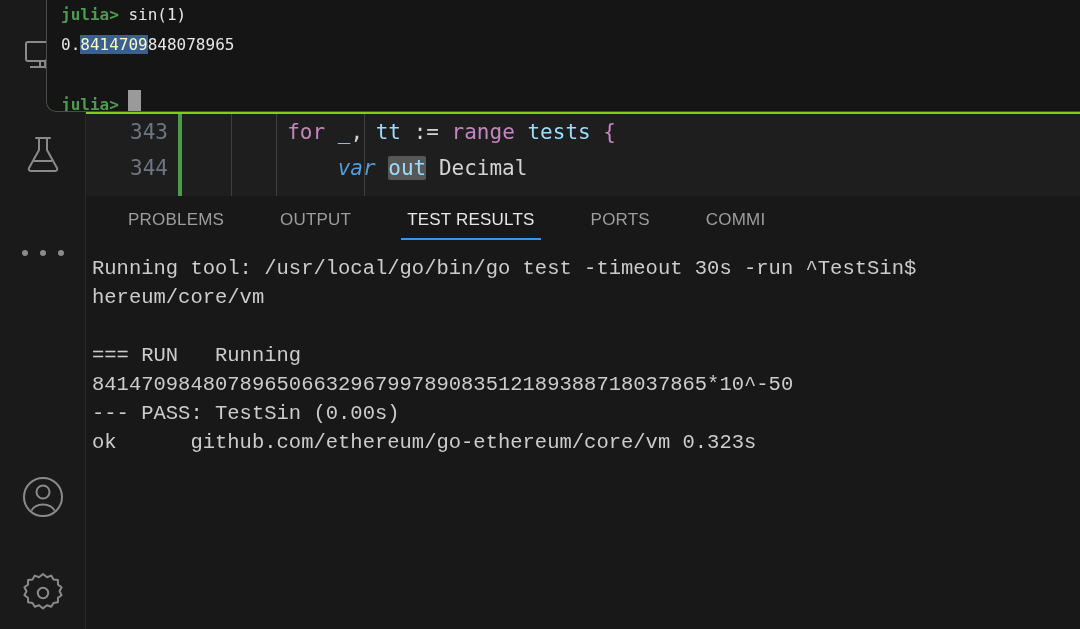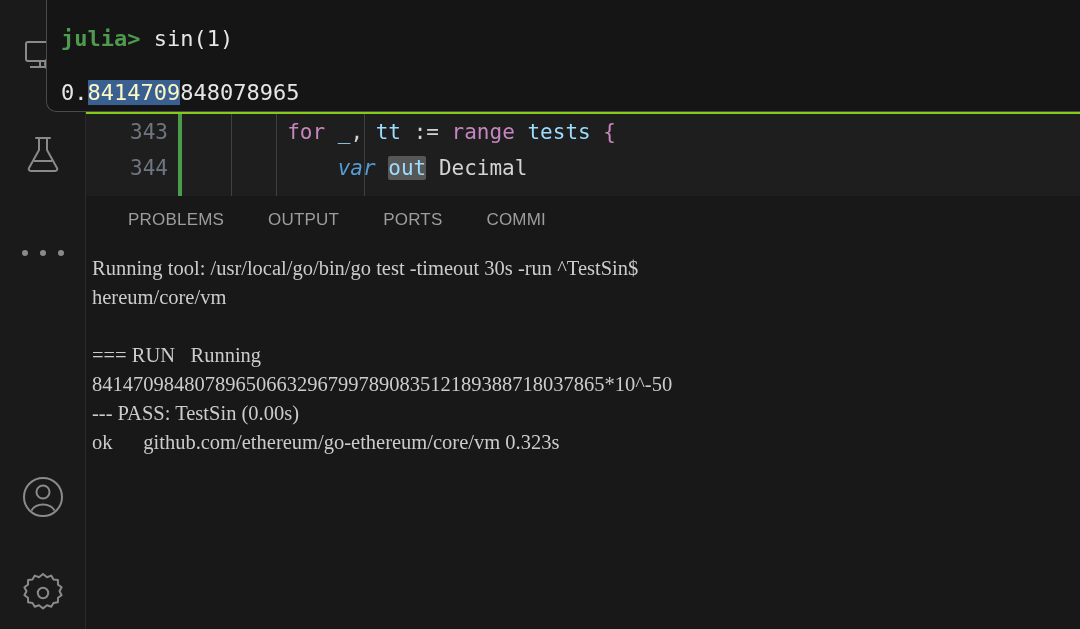--- a/index.html
+++ b/index.html
@@ -113,21 +113,21 @@
     left: 86px; top: 196px;
     width: 994px; height: 433px;
     background: #181818;
   }
   #panel-tabs {
     position: relative;
     height: 48px;
     padding-left: 20px;
     display: flex;
     align-items: center;
-    gap: 0;
+    gap: 12px;
     overflow: hidden;
   }
   .ptab {
     position: relative;
     height: 48px;
     display: flex;
     align-items: center;
     padding: 0 22px;
     font-family: "Liberation Sans", sans-serif;
     font-size: 17px;
@@ -146,21 +146,21 @@
     background: #3794ff;
   }
 
   #panel-body {
     position: relative;
     padding: 10px 0 0 6px;
     height: 385px;
     overflow: hidden;
   }
   .out-line {
-    font-family: Liberation Serif, serif;
+    font-family: Liberation Mono, monospace;
     font-size: 20.5px;
     line-height: 29px;
     color: #cccccc;
     white-space: pre;
     padding-left: 0;
   }
   .out-line.blank { color: transparent; }
 
   
   #repl-overlay {
@@ -172,25 +172,24 @@
     border: 1px solid #4a4a4a;
     border-top: none;
     border-right: none;
     border-bottom-left-radius: 10px;
     z-index: 20;
     overflow: hidden;
     padding: 6px 0 0 14px;
   }
   .repl-line {
     font-family: "DejaVu Sans Mono", monospace;
-    font-size: 22px;
+    font-size: 16px;
     line-height: 30px;
     color: #e6e6e6;
     white-space: pre;
-    margin-top: 24px;
   }
   .repl-prompt { color: #4e9a4e; font-weight: bold; }
   .repl-sel {
     background: #3a5f91;
     color: #fef9c3;
   }
   .repl-cursor {
     display: inline-block;
     width: 13px;
     height: 24px;
@@ -263,20 +262,21 @@
     <div id="code-lines">
         <div class="code-line"><span class="ln">343</span><span class="code-text"><span class="tk-plain">        </span><span class="tk-kw">for</span><span class="tk-plain"> </span><span class="tk-ident">_</span><span class="tk-plain">, </span><span class="tk-ident">tt</span><span class="tk-plain"> := </span><span class="tk-kw">range</span><span class="tk-plain"> </span><span class="tk-ident">tests</span><span class="tk-plain"> </span><span class="tk-brace">{</span></span></div>
         <div class="code-line"><span class="ln">344</span><span class="code-text"><span class="tk-plain">            </span><span class="tk-var">var</span><span class="tk-plain"> </span><span class="tk-ident word-hl">out</span><span class="tk-plain"> </span><span class="tk-type">Decimal</span></span></div>
       </div>
   </div>
 
   <div id="panel">
     <div id="panel-tabs">
         <div class="ptab">PROBLEMS</div>
         <div class="ptab">OUTPUT</div>
+        <div class="ptab active">TEST RESULTS</div>
         <div class="ptab">PORTS</div>
         <div class="ptab">COMMI</div>
       </div>
     <div id="panel-body">
         <div class="out-line">Running tool: /usr/local/go/bin/go test -timeout 30s -run ^TestSin$</div>
         <div class="out-line">hereum/core/vm</div>
         <div class="out-line blank">&nbsp;</div>
         <div class="out-line">=== RUN   Running</div>
         <div class="out-line">84147098480789650663296799789083512189388718037865*10^-50</div>
         <div class="out-line">--- PASS: TestSin (0.00s)</div>

